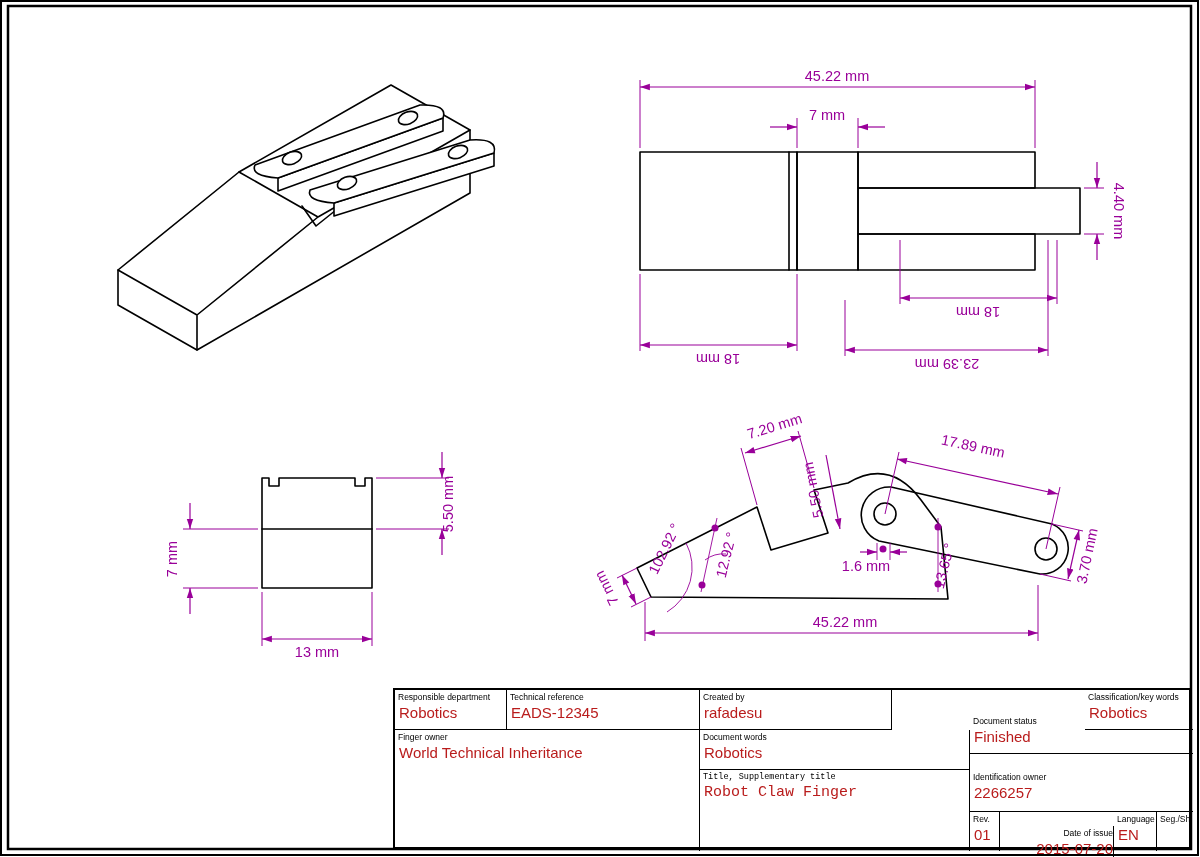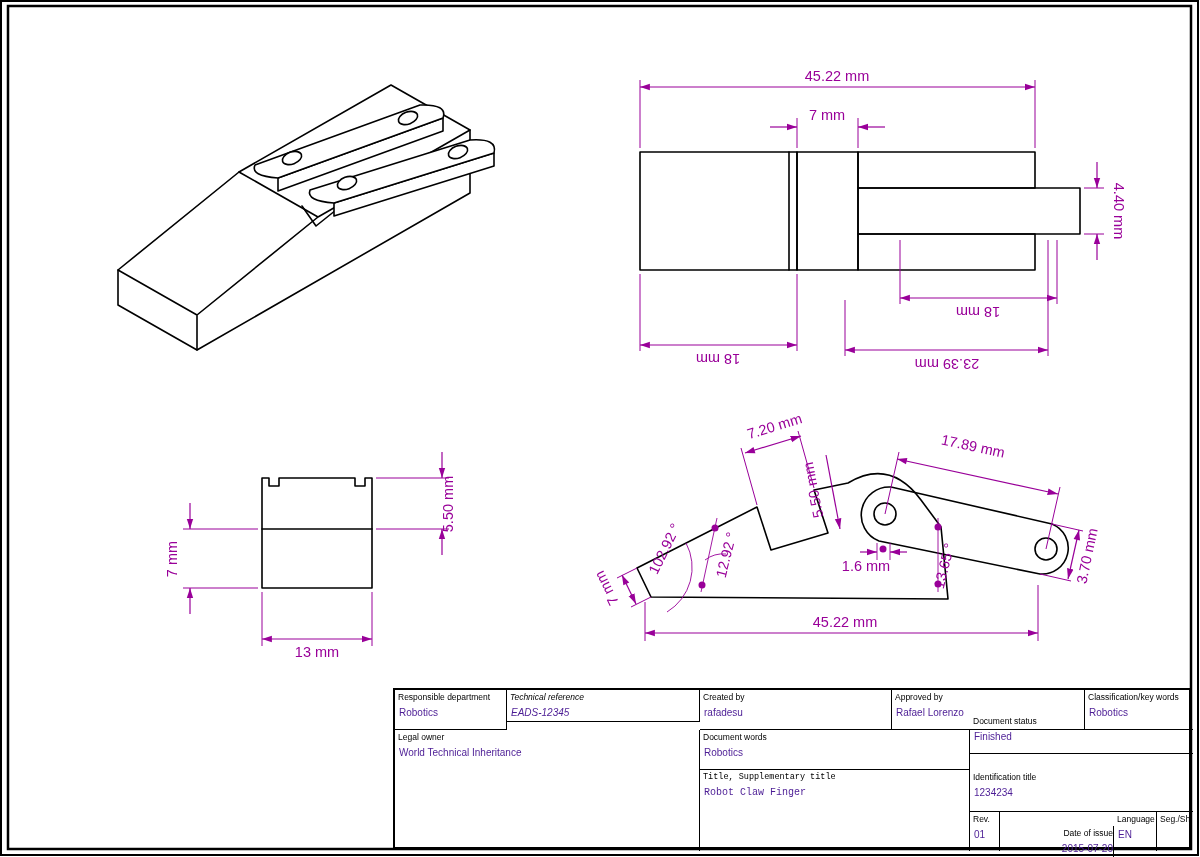--- a/index.html
+++ b/index.html
@@ -14,21 +14,21 @@
   .dtx{fill:#990099;font-family:"Liberation Sans",sans-serif;font-size:14.5px;}
   .dot{fill:#990099;stroke:none;}
   
   #tblock{position:absolute;left:393px;top:688px;width:798px;height:161px;
           border:2px solid #000;box-sizing:border-box;background:#fff;}
   .cell{position:absolute;border-right:1.5px solid #000;border-bottom:1.5px solid #000;
         box-sizing:border-box;overflow:hidden;}
   .cell.noR{border-right:none;}
   .cell.noB{border-bottom:none;}
   .flabel{font-size:8.5px;color:#000;padding:2px 0 0 3px;line-height:10px;white-space:nowrap;}
-  .fvalue{font-size:10px;color:#4c1d95;padding:2px 0 0 4px;line-height:18px;white-space:nowrap;}
+  .fvalue{font-size:15px;color:#b91c1c;padding:2px 0 0 4px;line-height:18px;white-space:nowrap;}
 </style>
 </head>
 <body>
 
 <div id="page">
 
 <svg width="1200" height="857" viewBox="0 0 1200 857">
   <defs>
     <marker id="ae" viewBox="0 0 10 7" refX="9.5" refY="3.5" markerWidth="11" markerHeight="7.7" orient="auto" markerUnits="userSpaceOnUse">
       <path d="M0,0.5 L9.5,3.5 L0,6.5 Z" fill="#990099"></path>
@@ -160,57 +160,53 @@
     <line class="dim" x1="1079" y1="530" x2="1068" y2="579" marker-start="url(#as)" marker-end="url(#ae)"></line>
     <text class="dtx" transform="translate(1092,557) rotate(-78)" text-anchor="middle">3.70 mm</text>
   </g>
 </svg>
 
 <div id="tblock">
   <div class="cell" style="left:0;top:0;width:112px;height:40px;">
     <div class="flabel">Responsible department</div>
     <div class="fvalue">Robotics</div>
   </div>
-  <div class="cell" style="left:112px;top:0;width:193px;height:32px;font-style:italic;">
+  <div class="cell" style="left:112px;top:0;width:193px;height:40px;">
     <div class="flabel">Technical reference</div>
     <div class="fvalue">EADS-12345</div>
   </div>
   <div class="cell" style="left:305px;top:0;width:192px;height:40px;">
     <div class="flabel">Created by</div>
     <div class="fvalue">rafadesu</div>
   </div>
-  <div class="cell" style="left:497px;top:0;width:193px;height:40px;">
-    <div class="flabel">Approved by</div>
-    <div class="fvalue">Rafael Lorenzo</div>
-  </div>
   <div class="cell noR" style="left:690px;top:0;width:108px;height:40px;">
     <div class="flabel">Classification/key words</div>
     <div class="fvalue">Robotics</div>
   </div>
 
   <div class="cell noB" style="left:0;top:40px;width:305px;height:121px;">
-    <div class="flabel">Legal owner</div>
+    <div class="flabel">Finger owner</div>
     <div class="fvalue">World Technical Inheritance</div>
   </div>
   <div class="cell" style="left:305px;top:40px;width:270px;height:40px;">
     <div class="flabel">Document words</div>
     <div class="fvalue">Robotics</div>
   </div>
   <div class="cell noR" style="left:575px;top:24px;width:223px;height:40px;">
     <div class="flabel">Document status</div>
     <div class="fvalue">Finished</div>
   </div>
 
   <div class="cell noB" style="left:305px;top:80px;width:270px;height:81px;font-family:Liberation Mono, monospace;">
     <div class="flabel">Title, Supplementary title</div>
     <div class="fvalue">Robot Claw Finger</div>
   </div>
   <div class="cell noR" style="left:575px;top:80px;width:223px;height:42px;">
-    <div class="flabel">Identification title</div>
-    <div class="fvalue">1234234</div>
+    <div class="flabel">Identification owner</div>
+    <div class="fvalue">2266257</div>
   </div>
 
   <div class="cell noB" style="left:575px;top:122px;width:30px;height:39px;">
     <div class="flabel">Rev.</div>
     <div class="fvalue">01</div>
   </div>
   <div class="cell noB" style="left:605px;top:136px;width:114px;height:39px;text-align:right;">
     <div class="flabel">Date of issue</div>
     <div class="fvalue">2015-07-20</div>
   </div>

